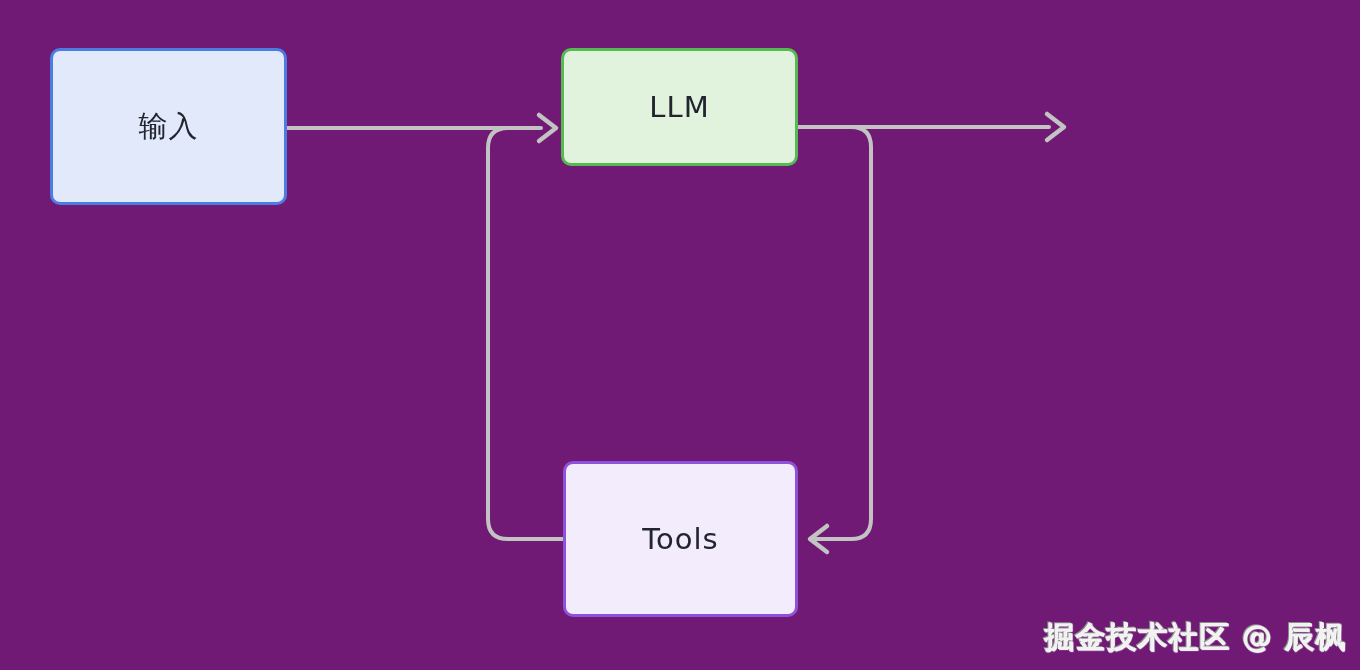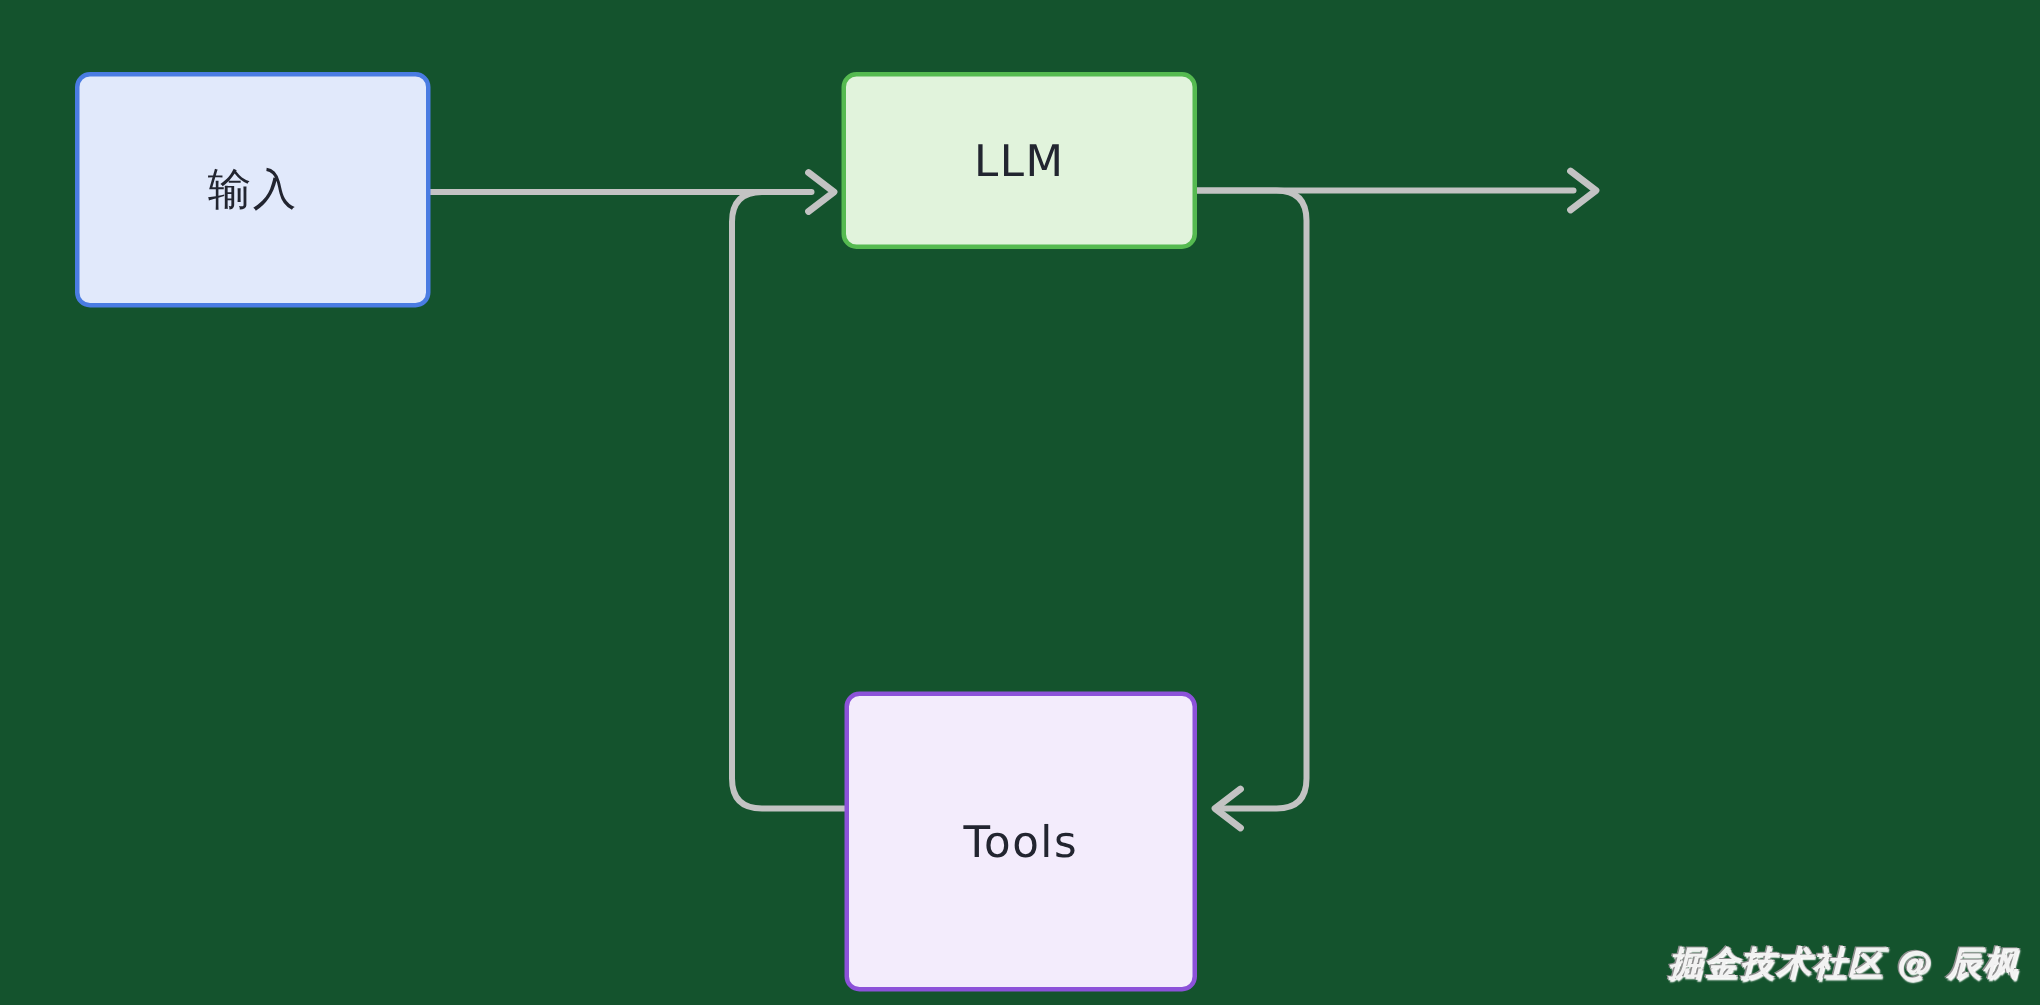--- a/index.html
+++ b/index.html
@@ -5,21 +5,21 @@
   * { margin: 0; padding: 0; box-sizing: border-box; }
   html, body {
     width: 1360px; height: 670px;
     background: #ffffff;
     font-family: "DejaVu Sans", "Liberation Sans", sans-serif;
     overflow: hidden;
   }
   .canvas {
     position: relative;
     width: 1360px; height: 670px;
-    background: #14532d;
+    background: #701a75;
   }
   .edges-layer {
     position: absolute;
     left: 0; top: 0;
     width: 1360px; height: 670px;
   }
   .node {
     position: absolute;
     display: flex;
     align-items: center;
@@ -38,34 +38,33 @@
     left: 561px; top: 48px; width: 237px; height: 118px;
     background: #e1f3dc;
     border: 3px solid #55ba50;
   }
   .node-output {
     left: 1072px; top: 47px; width: 238px; height: 158px;
     background: #e1e9fb;
     border: 3px solid #4a7ce2;
   }
   .node-tools {
-    left: 563px; top: 461px; width: 235px; height: 200px;
+    left: 563px; top: 461px; width: 235px; height: 156px;
     background: #f3ecfc;
     border: 3px solid #8c52d9;
   }
   .watermark {
     position: absolute;
     right: 14px; bottom: 12px;
-    font-size: 23px;
+    font-size: 30px;
     font-weight: bold;
     color: #f2f2f2;
     text-shadow: -1px -1px 0 #8d8d8d, 1px 1px 1px #ffffff, 1px 0 0 #9a9a9a;
     letter-spacing: 1px;
     user-select: none;
-    font-style: italic;
   }
 </style>
 </head>
 <body>
 
 <div class="canvas">
 
   <svg class="edges-layer" width="1360" height="670" viewBox="0 0 1360 670" fill="none" xmlns="http://www.w3.org/2000/svg">
 
     <path d="M 287 128 L 541 128" stroke="#c3c3c3" stroke-width="4" stroke-linecap="round"></path>

